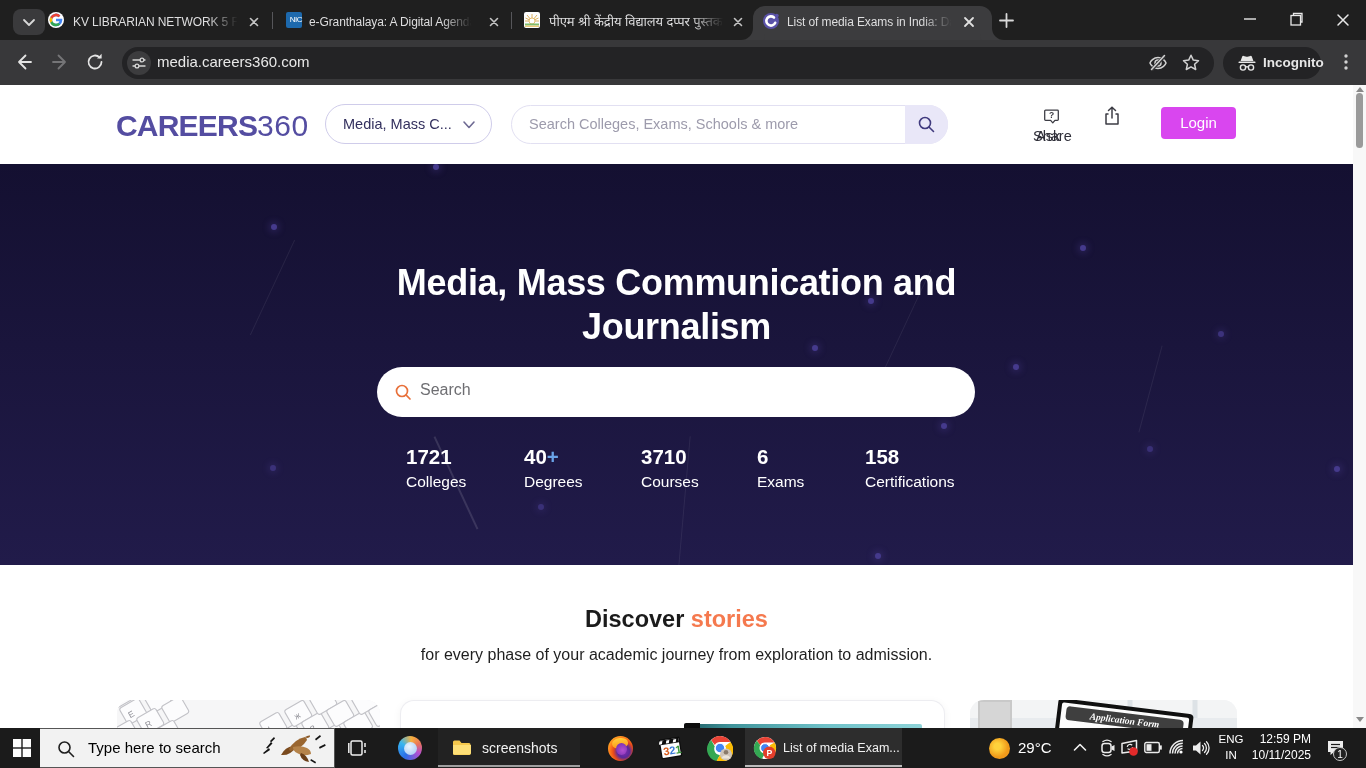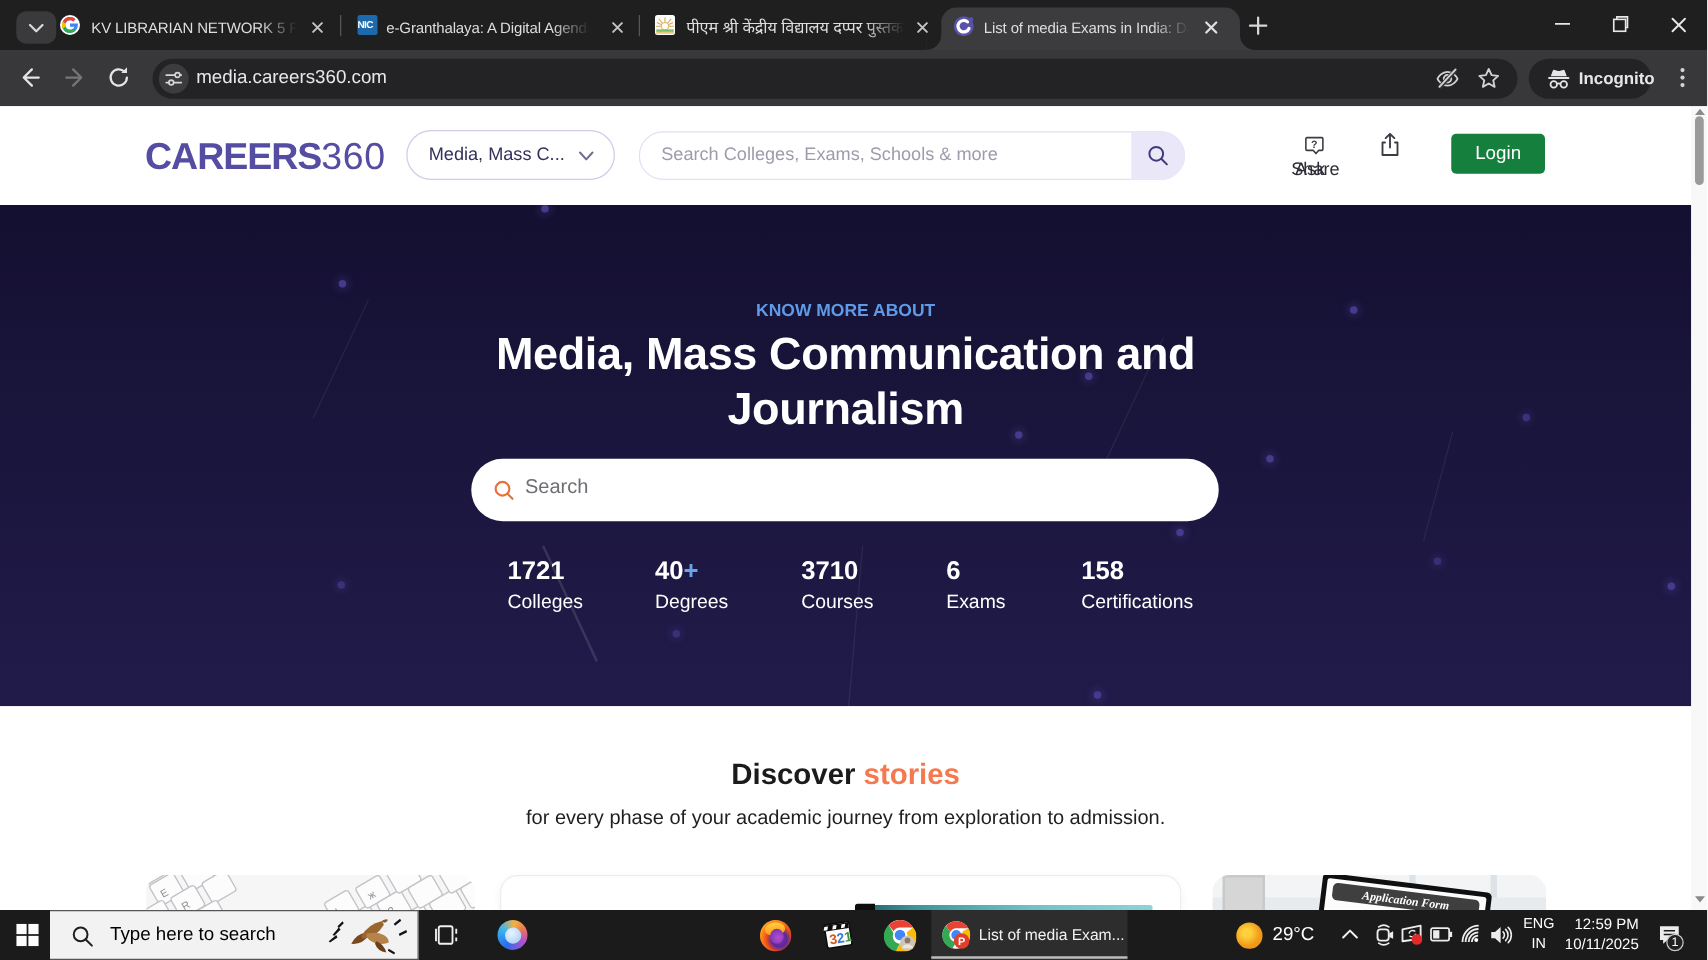--- a/index.html
+++ b/index.html
@@ -25,21 +25,21 @@
 
   
   #siteheader { position:absolute; left:0; top:85px; width:1353px; height:79px; background:#ffffff; }
   #logo { position:absolute; left:116px; top:24px; font-weight:bold; font-size:30px; letter-spacing:-0.8px; color:#544da1; }
   #logo .light { font-weight:normal; letter-spacing:0.5px; }
   #drop { position:absolute; left:325px; top:19px; width:167px; height:40px; border:1px solid #cfccea; border-radius:20px; background:#fff; }
   #drop .txt { position:absolute; left:17px; top:11px; font-size:14.5px; color:#33305e; }
   #hsearch { position:absolute; left:511px; top:20px; width:437px; height:39px; border:1px solid #e2e0f2; border-radius:19.5px; background:#fff; }
   #hsearch .cap { position:absolute; right:-1px; top:-1px; width:43px; height:39px; background:#e9e7f8; border-radius:0 19.5px 19.5px 0; }
   #hsearch .ph { position:absolute; left:17px; top:10px; font-size:14.5px; color:#9d9bac; }
-  #login { position:absolute; left:1161px; top:22px; width:75px; height:32px; background:#15803d; border-radius:4px; color:#fff; font-size:15px; text-align:center; line-height:32px; }
+  #login { position:absolute; left:1161px; top:22px; width:75px; height:32px; background:#d946ef; border-radius:4px; color:#fff; font-size:15px; text-align:center; line-height:32px; }
   .hicolabel { position:absolute; font-size:14.5px; color:#2e2e38; }
 
   
   #hero { position:absolute; left:0; top:164px; width:1353px; height:401px; background:linear-gradient(180deg,#141031 0%,#1a153c 45%,#211b4a 100%); overflow:hidden; }
   .dot { position:absolute; width:6px; height:6px; border-radius:50%; background:#453a8c; box-shadow:0 0 6px 3px rgba(80,64,150,0.28); }
   .hline { position:absolute; width:1px; background:rgba(255,255,255,0.07); }
   #kma { position:absolute; left:0; top:76px; width:100%; text-align:center; font-size:14px; font-weight:bold; letter-spacing:0px; color:#5e9ae5; }
   #h1 { position:absolute; left:0; top:97px; width:100%; text-align:center; font-size:36px; letter-spacing:-0.3px; font-weight:bold; color:#fff; line-height:43.5px; }
   #herosearch { position:absolute; left:377px; top:203px; width:598px; height:50px; background:#fff; border-radius:25px; }
   #herosearch .ph { position:absolute; left:43px; top:14px; font-size:16px; color:#6e6e72; }
@@ -79,21 +79,21 @@
       <path d="M4.4 6.7a3.8 3.8 0 0 0 0 2.6l-2.1 1.6a6.3 6.3 0 0 1 0-5.8z" fill="#FBBC05"></path>
       <path d="M8 14.3a6.3 6.3 0 0 0 4.4-1.7l-2-1.6c-.6.4-1.4.7-2.4.7a3.8 3.8 0 0 1-3.6-2.4l-2.1 1.6A6.3 6.3 0 0 0 8 14.3z" fill="#34A853"></path>
     </svg>
     <div class="tabtitle fade" style="left:73px;width:168px;">KV LIBRARIAN NETWORK 5 FOR</div>
     <svg class="tabx" style="left:246px;" width="16" height="16" viewBox="0 0 16 16">
         <path d="M4.5 4.5 L11.5 11.5 M11.5 4.5 L4.5 11.5" stroke="#c4c4c4" stroke-width="1.6" stroke-linecap="round"></path>
       </svg>
     <div class="tabdiv" style="left:272px;"></div>
 
     <div class="abs" style="left:286px;top:12px;width:16px;height:16px;background:#1d69ad;border-radius:2px;">
-      <div style="font-size:8px;font-weight:bold;color:#fff;text-align:left;line-height:16px;letter-spacing:-0.5px;">NIC</div>
+      <div style="font-size:8px;font-weight:normal;color:#fff;text-align:right;line-height:16px;letter-spacing:-0.5px;">NIC</div>
     </div>
     <div class="tabtitle fade" style="left:309px;width:166px;">e-Granthalaya: A Digital Agenda</div>
     <svg class="tabx" style="left:486px;" width="16" height="16" viewBox="0 0 16 16">
         <path d="M4.5 4.5 L11.5 11.5 M11.5 4.5 L4.5 11.5" stroke="#c4c4c4" stroke-width="1.6" stroke-linecap="round"></path>
       </svg>
     <div class="tabdiv" style="left:511px;"></div>
 
     <div class="abs" style="left:524px;top:12px;width:16px;height:16px;background:#fdfdfd;border-radius:2px;overflow:hidden;">
       <svg width="16" height="16" viewBox="0 0 16 16">
         <g stroke="#d8a94e" stroke-width="0.9">
@@ -237,21 +237,20 @@
     <div class="dot" style="left:433px;top:0px;"></div>
     <div class="dot" style="left:812px;top:181px;"></div>
     <div class="dot" style="left:868px;top:134px;width:6px;height:6px;"></div>
     <div class="dot" style="left:1013px;top:200px;"></div>
     <div class="dot" style="left:1218px;top:167px;width:6px;height:6px;opacity:0.8;"></div>
     <div class="dot" style="left:941px;top:259px;"></div>
     <div class="dot" style="left:875px;top:389px;width:6px;height:6px;"></div>
     <div class="dot" style="left:538px;top:340px;width:6px;height:6px;opacity:0.7;"></div>
     <div class="dot" style="left:1147px;top:282px;width:6px;height:6px;opacity:0.7;"></div>
     <div class="dot" style="left:1334px;top:302px;"></div>
-    <div id="kma">KNOW MORE ABOUT</div>
     <div id="h1">Media, Mass Communication and<br>Journalism</div>
     <div id="herosearch">
       <svg class="abs" style="left:17px;top:16px;" width="19" height="19" viewBox="0 0 19 19">
           <circle cx="8" cy="8" r="5.5" fill="none" stroke="#e8703a" stroke-width="1.7"></circle>
           <line x1="12.2" y1="12.2" x2="16" y2="16" stroke="#e8703a" stroke-width="1.7" stroke-linecap="round"></line>
         </svg>
       <div class="ph">Search</div>
     </div>
     <div class="stat" style="left:406px;">
         <div class="n">1721</div>
@@ -377,20 +376,28 @@
       <rect x="3" y="3" width="11" height="14" rx="1.5" fill="none" stroke="#f0f0f0" stroke-width="1.5"></rect>
       <line x1="0.8" y1="5" x2="0.8" y2="15" stroke="#f0f0f0" stroke-width="1.5"></line>
       <line x1="17" y1="5" x2="17" y2="9" stroke="#f0f0f0" stroke-width="1.5"></line>
       <line x1="17" y1="12" x2="17" y2="15" stroke="#f0f0f0" stroke-width="1.5"></line>
     </svg>
 
     <div class="abs" style="left:398px;top:8px;width:24px;height:24px;border-radius:50%;background:conic-gradient(from 210deg,#2a6ee8,#38b6f0 90deg,#f8b03c 160deg,#e8735a 215deg,#b44fd0 270deg,#2a6ee8 360deg);">
       <div class="abs" style="left:5.5px;top:5.5px;width:13px;height:13px;border-radius:50%;background:radial-gradient(circle at 40% 35%,#eaf4ff,#bcd8f8 60%,#9fc2f0);"></div>
     </div>
 
+    <div class="tbtn" style="left:438px;width:142px;background:rgba(255,255,255,0.03);">
+      <svg class="abs" style="left:14px;top:10px;" width="20" height="20" viewBox="0 0 20 20">
+        <path d="M1 4 a1.5 1.5 0 0 1 1.5-1.5 h5 l2 2.5 h7.5 a1.5 1.5 0 0 1 1.5 1.5 v9 a1.5 1.5 0 0 1 -1.5 1.5 h-14.5 a1.5 1.5 0 0 1 -1.5 -1.5 Z" fill="#f5c84c"></path>
+        <path d="M1 7 h18 v8 a1.5 1.5 0 0 1 -1.5 1.5 h-15 a1.5 1.5 0 0 1 -1.5 -1.5 Z" fill="#fddf77"></path>
+      </svg>
+      <div class="abs" style="left:44px;top:12px;font-size:14px;color:#f2f2f2;">screenshots</div>
+      <div class="underline" style="left:0;width:142px;"></div>
+    </div>
 
     <div class="abs" style="left:608px;top:8px;width:25px;height:25px;border-radius:50%;background:radial-gradient(circle at 62% 62%,#8a2ab4 0%,#5a2a9a 28%,#e84a1a 46%,#ff7a1a 62%,#ffb32a 80%,#ffd23c 95%);">
       <div class="abs" style="left:4px;top:2px;width:16px;height:10px;border-radius:50% 50% 40% 40%;background:linear-gradient(180deg,#ffcf3c,#ff9a1a);transform:rotate(-8deg);"></div>
       <div class="abs" style="left:8px;top:7px;width:11px;height:12px;border-radius:50%;background:radial-gradient(circle at 60% 60%,#b44fd0,#6a2aaa);"></div>
     </div>
 
     <svg class="abs" style="left:657px;top:6px;" width="26" height="27" viewBox="0 0 26 27">
       <g transform="rotate(-9 13 14)">
         <rect x="3" y="4" width="21" height="20" rx="1.5" fill="#0c0c0c"></rect>
         <rect x="4.2" y="5.2" width="18.6" height="17.6" rx="1" fill="#fdfdfd"></rect>

